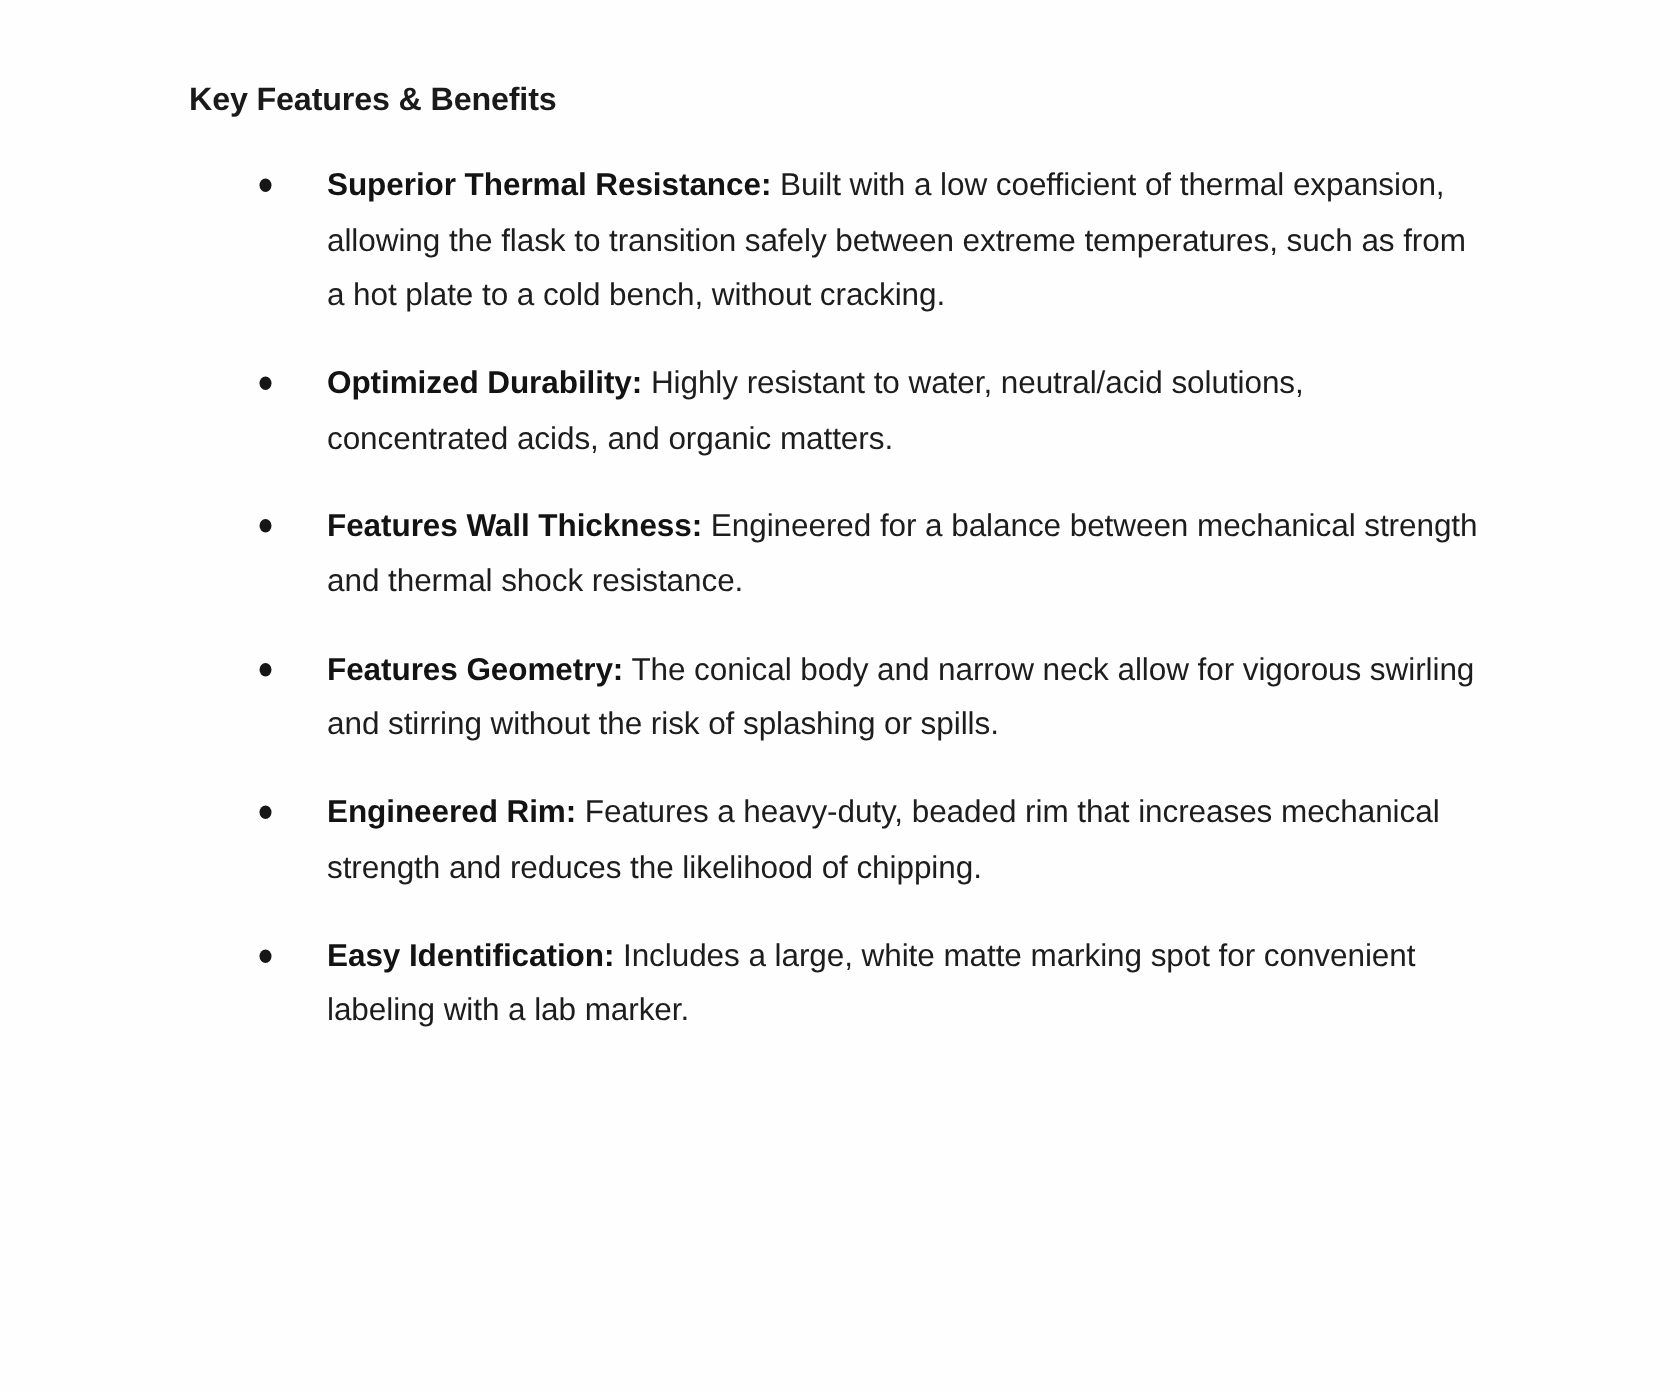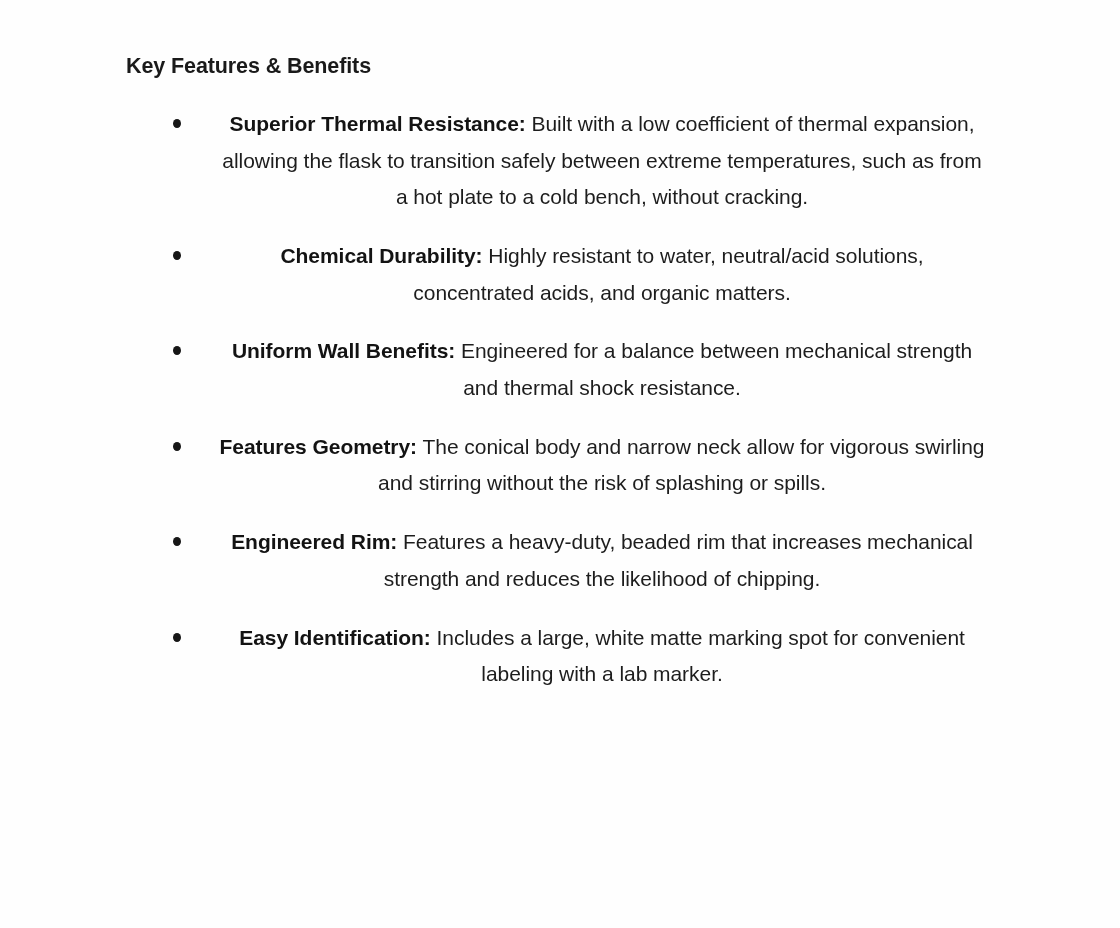--- a/index.html
+++ b/index.html
@@ -36,21 +36,20 @@
     letter-spacing: -0.1px;
     color: #1a1a1a;
     margin: 0 0 26px 0;
     line-height: 1.2;
   }
 
   .feature-list {
     list-style: none;
     margin: 0;
     padding: 0;
-    text-align: center;
   }
 
   .feature-item {
     position: relative;
     padding-left: 92px;
     margin-bottom: 22px;
     font-size: 21px;
     line-height: 36.7px;
     color: #1d1d1d;
     max-width: 827px;
@@ -90,26 +89,26 @@
 
     <ul class="feature-list">
 
       <li class="feature-item">
         <span class="bullet-marker"></span>
         <span class="feature-term">Superior Thermal Resistance:</span><span class="feature-desc"> Built with a low coefficient of thermal expansion, allowing the flask to transition safely between extreme temperatures, such as from a hot plate to a cold bench, without cracking.</span>
       </li>
 
       <li class="feature-item">
         <span class="bullet-marker"></span>
-        <span class="feature-term">Chemical Durability:</span><span class="feature-desc"> Highly resistant to water, neutral/acid solutions, concentrated acids, and organic matters.</span>
+        <span class="feature-term">Optimized Durability:</span><span class="feature-desc"> Highly resistant to water, neutral/acid solutions, concentrated acids, and organic matters.</span>
       </li>
 
       <li class="feature-item">
         <span class="bullet-marker"></span>
-        <span class="feature-term">Uniform Wall Benefits:</span><span class="feature-desc"> Engineered for a balance between mechanical strength and thermal shock resistance.</span>
+        <span class="feature-term">Features Wall Thickness:</span><span class="feature-desc"> Engineered for a balance between mechanical strength and thermal shock resistance.</span>
       </li>
 
       <li class="feature-item">
         <span class="bullet-marker"></span>
         <span class="feature-term">Features Geometry:</span><span class="feature-desc"> The conical body and narrow neck allow for vigorous swirling and stirring without the risk of splashing or spills.</span>
       </li>
 
       <li class="feature-item">
         <span class="bullet-marker"></span>
         <span class="feature-term">Engineered Rim:</span><span class="feature-desc"> Features a heavy-duty, beaded rim that increases mechanical strength and reduces the likelihood of chipping.</span>

